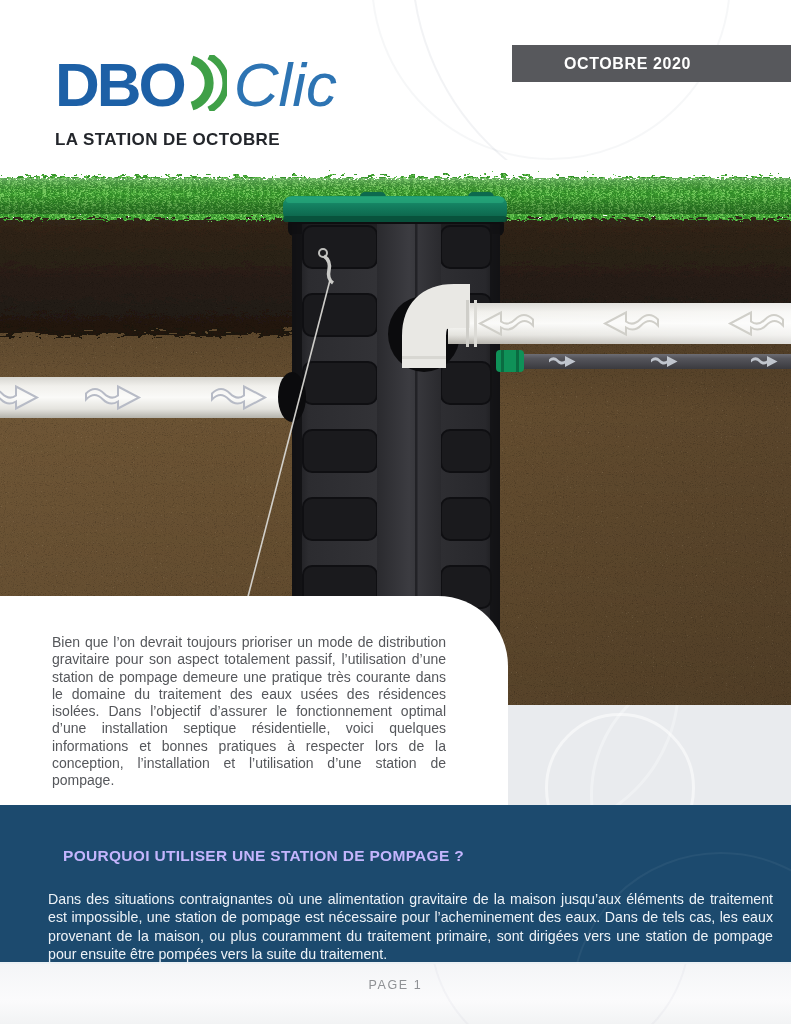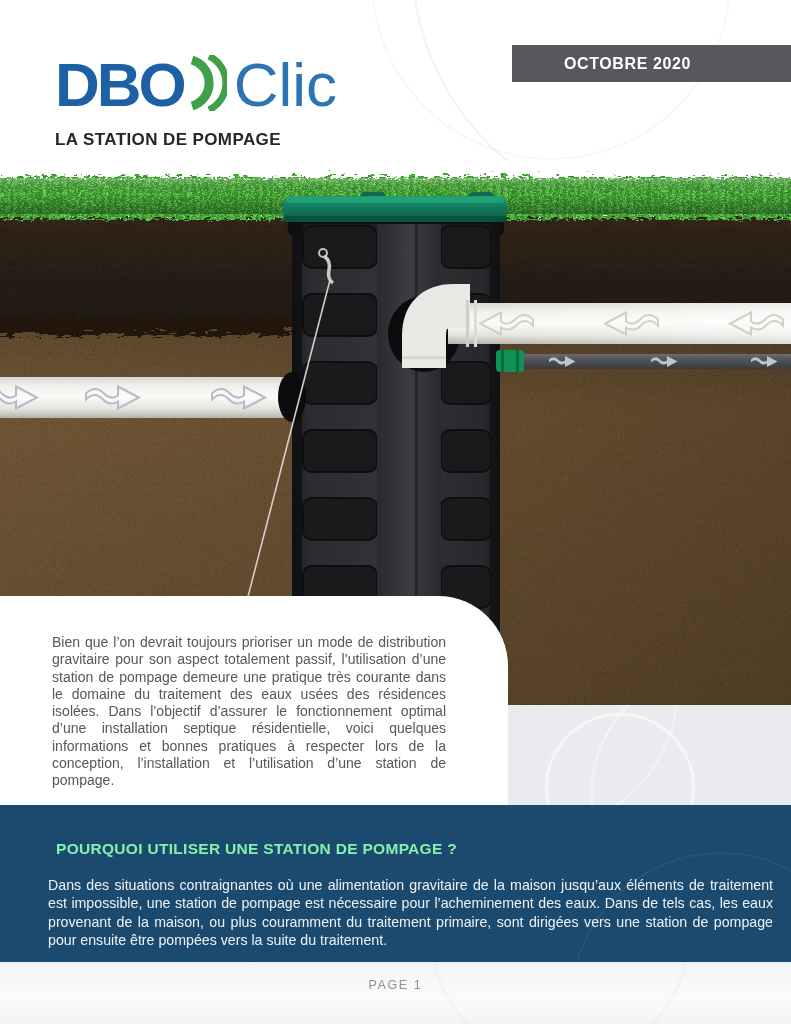--- a/index.html
+++ b/index.html
@@ -15,21 +15,21 @@
   .hdr-swirl.s2 { width:360px; height:360px; right:60px; top:-200px; border-color:rgba(130,140,155,0.07); }
 
   .issue-banner {
     position:absolute; left:512px; top:45px; width:310px; height:37px;
     background:#57585c; color:#ffffff; font-size:16px; font-weight:bold;
     letter-spacing:0.6px; line-height:37px; padding-left:52px;
   }
   .logo { position:absolute; left:55px; top:54px; height:62px; display:flex; align-items:center; }
   .logo-dbo { font-size:62px; font-weight:bold; color:#1d60a6; letter-spacing:-3px; line-height:1; }
   .logo-arcs { margin-left:3px; margin-right:7px; }
-  .logo-clic { font-size:62px; font-weight:normal; color:#2d74b3; line-height:1; }
+  .logo-clic { font-size:62px; font-weight:normal; color:#2d74b3; line-height:1;font-style:italic; }
   .article-title {
     position:absolute; left:55px; top:130px;
     font-size:17px; font-weight:bold; color:#23262b; letter-spacing:0.4px;
   }
   
   .hero { position:absolute; left:0; top:160px; width:791px; height:545px; }
   .arrow-outline { fill:rgba(255,255,255,0.25); stroke:#b7bbc6; stroke-width:2; }
   .arrow-faint   { fill:rgba(255,255,255,0.15); stroke:#d0cfc9; stroke-width:2; }
   .arrow-solid   { fill:#c0c5cd; stroke:none; }
   
@@ -46,22 +46,22 @@
   .ring { position:absolute; border-radius:50%; border:3px solid rgba(255,255,255,0.55); }
   .ring.r1 { width:150px; height:150px; left:545px; top:8px; }
   .ring.r2 { width:260px; height:260px; left:590px; top:-40px; border-color:rgba(255,255,255,0.35); }
   .ring.r3 { width:300px; height:300px; left:380px; top:-170px; border-color:rgba(255,255,255,0.30); }
   
   .why-section {
     position:absolute; left:0; top:805px; width:791px; height:157px;
     background:#1c4a6e; overflow:hidden; z-index:5;
   }
   .why-section h2 {
-    margin:8px; padding:27px 20px 0 48px;
-    font-size:15.5px; font-weight:bold; color:#86efac; letter-spacing:0.3px;
+    margin:15px; padding:27px 20px 0 48px;
+    font-size:15.5px; font-weight:bold; color:#c4b5fd; letter-spacing:0.3px;
   }
   .why-section p {
     margin:0; padding:10px 18px 0 48px;
     font-size:14.2px; line-height:18.4px; color:#edf2f7; text-align:justify;
   }
   .why-ring { position:absolute; border-radius:50%; border:2px solid rgba(255,255,255,0.05); width:300px; height:300px; right:-80px; bottom:-190px; }
   
   .page-footer {
     position:absolute; left:0; top:962px; width:791px; height:62px;
     border-top:2px solid #ecf1f5;
@@ -88,21 +88,21 @@
       <svg width="40" height="56" viewBox="0 0 40 56" aria-hidden="true">
         <path d="M 5 5 A 24 24 0 0 1 5 51" fill="none" stroke="#3fa047" stroke-width="9"></path>
         <path d="M 22 1 A 30 30 0 0 1 22 55" fill="none" stroke="#3fa047" stroke-width="7"></path>
       </svg>
     </span>
     <span class="logo-clic">Clic</span>
   </div>
 
   <div class="issue-banner">OCTOBRE 2020</div>
 
-  <div class="article-title">LA STATION DE POMPAGE</div>
+  <div class="article-title">LA STATION DE OCTOBRE</div>
 
   <div class="hero">
     <svg width="791" height="545" viewBox="0 0 791 545" aria-hidden="true">
       <defs>
         <pattern id="grassP" width="7" height="44" patternUnits="userSpaceOnUse">
           <rect width="7" height="44" fill="#42a134"></rect>
           <rect x="1" width="1.6" height="44" fill="#2f8c26"></rect>
           <rect x="3" width="1.4" height="44" fill="#5cbb49"></rect>
           <rect x="5" width="1.2" height="44" fill="#77cd5e"></rect>
           <rect x="6.4" width="0.6" height="44" fill="#2a7f22"></rect>

